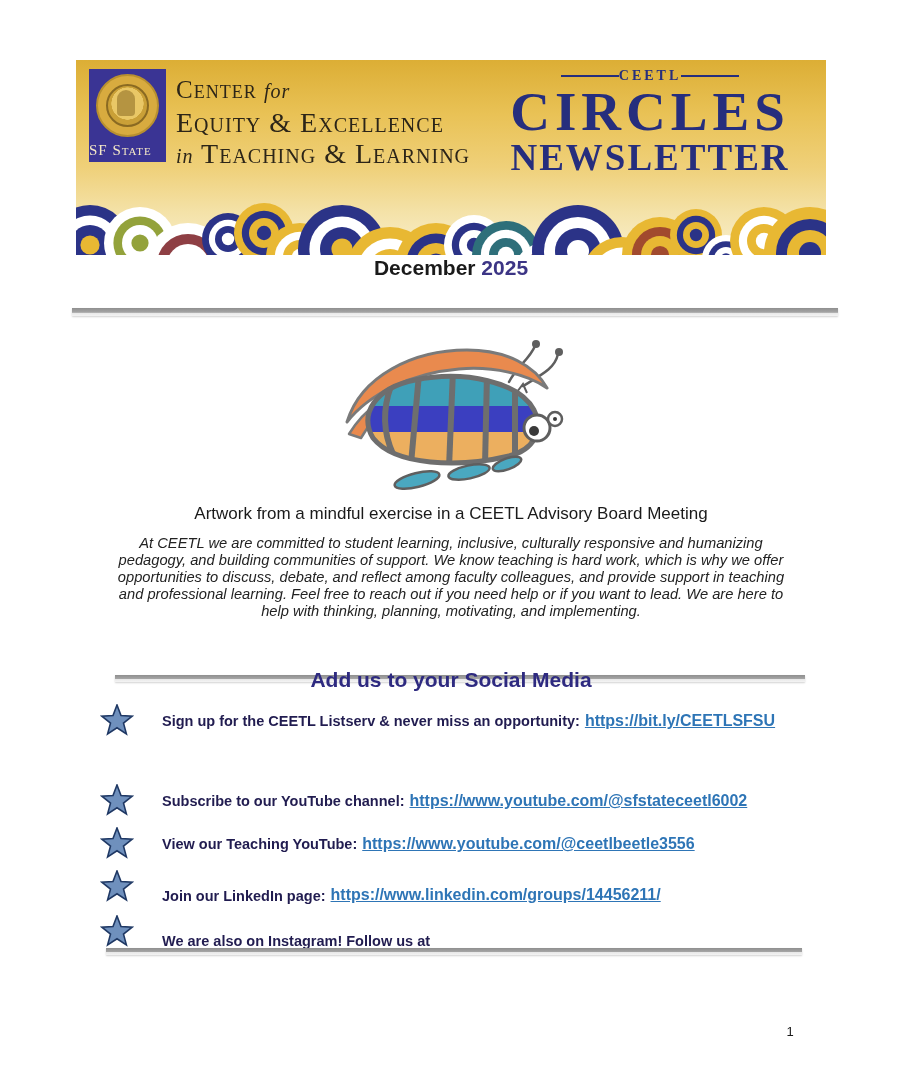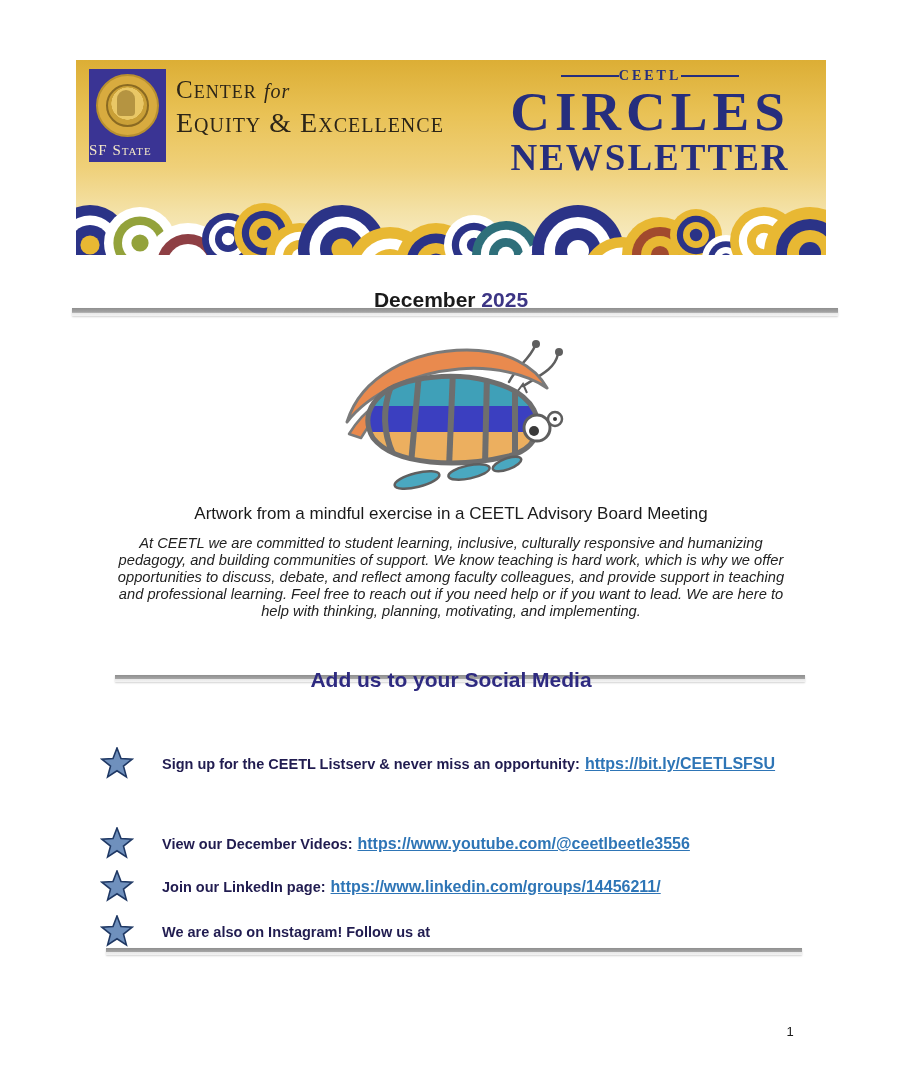--- a/index.html
+++ b/index.html
@@ -33,21 +33,21 @@
   .masthead{position:absolute;right:2px;top:8px;width:348px;text-align:center;color:#262e7d;
     font-family:"Liberation Serif",serif;}
   .kicker-row{display:flex;align-items:center;justify-content:center;margin-bottom:2px;}
   .kicker-row .rule{height:0;border-top:2px solid #262e7d;width:58px;}
   .kicker{font-size:14px;font-weight:bold;letter-spacing:3px;}
   .mast-title{font-size:55px;font-weight:bold;letter-spacing:5px;line-height:52px;}
   .mast-sub{font-size:37px;font-weight:bold;letter-spacing:2px;line-height:40px;}
   .circles-band{position:absolute;left:0;bottom:0;width:750px;height:64px;}
   
   .issue-date{position:absolute;left:0;top:256px;width:100%;text-align:center;
-    font-size:21px;font-weight:bold;color:#1a1a1a;margin-top:32px;}
+    font-size:21px;font-weight:bold;color:#1a1a1a;}
   .issue-date .year{color:#3c3585;}
   
   .divider{position:absolute;background:linear-gradient(180deg,#8f8f8f 0%,#a6a6a6 55%,#e8e8e8 62%,#f4f4f4 100%);
     box-shadow:0 1px 2px rgba(0,0,0,.18);}
   .div1{left:72px;top:308px;width:766px;height:8px;}
   .div2{left:115px;top:675px;width:690px;height:7px;}
   .div3{left:106px;top:948px;width:696px;height:7px;}
   
   .artwork{position:absolute;left:50%;top:336px;transform:translateX(-50%);width:240px;height:158px;}
   .caption{position:absolute;left:0;top:504px;width:100%;text-align:center;
@@ -55,21 +55,21 @@
   
   .intro{position:absolute;left:106px;top:535px;width:690px;text-align:center;
     font-style:italic;font-size:14.7px;line-height:17px;color:#222222;}
   
   .social-heading{position:absolute;left:0;top:668px;width:100%;text-align:center;
     font-size:21px;font-weight:bold;color:#2e2a80;}
   .social-item{position:absolute;left:100px;width:710px;height:34px;display:flex;align-items:center;}
   .star{width:34px;height:34px;flex:0 0 34px;}
   .item-text{margin-left:28px;font-size:14.5px;font-weight:bold;color:#211c50;white-space:nowrap;}
   .item-link{color:#2e75b6;text-decoration:underline;font-weight:bold;margin-left:5px;cursor:pointer;}
-  .si1{top:747px;} .si2{top:784px;} .si3{top:827px;} .si4{top:870px;} .si5{top:915px;}
+  .si1{top:704px;} .si2{top:784px;} .si3{top:827px;} .si4{top:870px;align-items:flex-end;} .si5{top:915px;align-items:flex-end;}
   
   .page-num{position:absolute;left:780px;top:1024px;width:20px;text-align:center;
     font-size:13px;color:#1a1a1a;}
 </style>
 </head>
 <body>
 
 <div class="page">
 
   <div class="banner">
@@ -82,20 +82,24 @@
 
       <div class="logo-word">SF State</div>
     </div>
 
     <div class="orgname">
       <div class="org-l1">
         <span>Center</span>
         <span class="org-it">for</span>
       </div>
       <div class="org-l23">Equity &amp; Excellence</div>
+      <div class="org-l23">
+        <span class="org-it">in</span>
+        <span>Teaching &amp; Learning</span>
+      </div>
     </div>
 
     <div class="masthead">
       <div class="kicker-row">
         <span class="rule"></span>
         <span class="kicker">CEETL</span>
         <span class="rule"></span>
       </div>
       <div class="mast-title">CIRCLES</div>
       <div class="mast-sub">NEWSLETTER</div>
@@ -239,26 +243,33 @@
   <div class="social-heading">Add us to your Social Media</div>
 
   <div class="social-item si1">
     <svg class="star" viewBox="0 0 32 34">
       <polygon points="16,1 20,11.5 31.2,12.1 22.5,19.1 25.4,29.9 16,23.8 6.6,29.9 9.5,19.1 0.8,12.1 12,11.5" fill="#6f90bd" stroke="#1f3864" stroke-width="1.6"></polygon>
     </svg>
     <span class="item-text">Sign up for the CEETL Listserv &amp; never miss an opportunity:</span>
     <a class="item-link">https://bit.ly/CEETLSFSU</a>
   </div>
 
+  <div class="social-item si2">
+    <svg class="star" viewBox="0 0 32 34">
+      <polygon points="16,1 20,11.5 31.2,12.1 22.5,19.1 25.4,29.9 16,23.8 6.6,29.9 9.5,19.1 0.8,12.1 12,11.5" fill="#6f90bd" stroke="#1f3864" stroke-width="1.6"></polygon>
+    </svg>
+    <span class="item-text">Subscribe to our YouTube channel:</span>
+    <a class="item-link">https://www.youtube.com/@sfstateceetl6002</a>
+  </div>
 
   <div class="social-item si3">
     <svg class="star" viewBox="0 0 32 34">
       <polygon points="16,1 20,11.5 31.2,12.1 22.5,19.1 25.4,29.9 16,23.8 6.6,29.9 9.5,19.1 0.8,12.1 12,11.5" fill="#6f90bd" stroke="#1f3864" stroke-width="1.6"></polygon>
     </svg>
-    <span class="item-text">View our December Videos:</span>
+    <span class="item-text">View our Teaching YouTube:</span>
     <a class="item-link">https://www.youtube.com/@ceetlbeetle3556</a>
   </div>
 
   <div class="social-item si4">
     <svg class="star" viewBox="0 0 32 34">
       <polygon points="16,1 20,11.5 31.2,12.1 22.5,19.1 25.4,29.9 16,23.8 6.6,29.9 9.5,19.1 0.8,12.1 12,11.5" fill="#6f90bd" stroke="#1f3864" stroke-width="1.6"></polygon>
     </svg>
     <span class="item-text">Join our LinkedIn page:</span>
     <a class="item-link">https://www.linkedin.com/groups/14456211/</a>
   </div>

